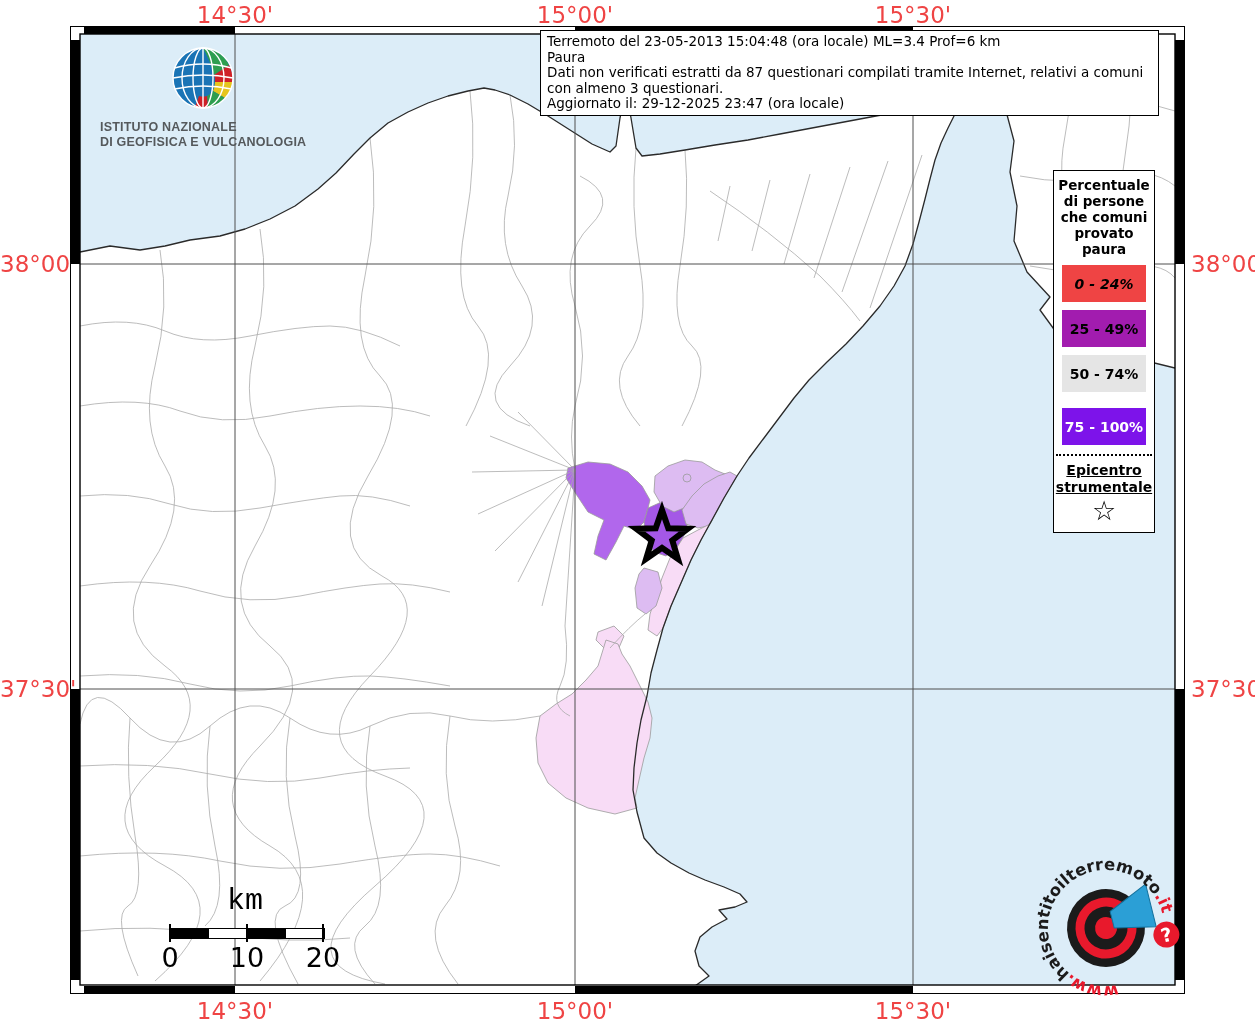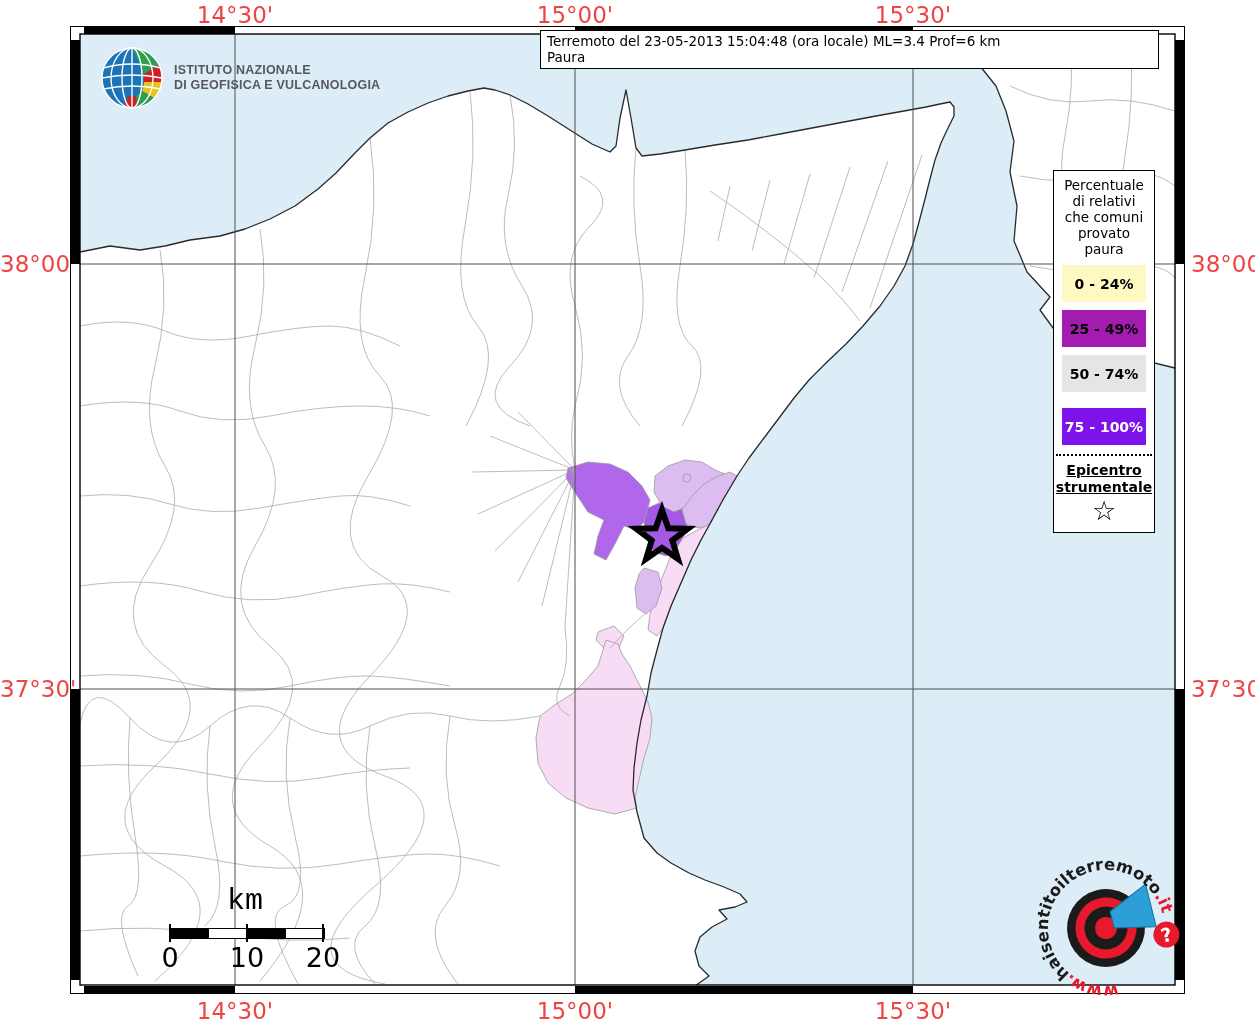--- a/index.html
+++ b/index.html
@@ -8,27 +8,27 @@
   .axlab{position:absolute;font-size:23px;color:#ef4444;white-space:nowrap;}
   .axtop{top:2px;transform:translateX(-50%);}
   .axbot{top:998px;transform:translateX(-50%);}
   .axleft{left:0;width:64px;text-align:right;transform:translateY(-50%);}
   .axright{left:1191px;transform:translateY(-50%);}
   #mapsvg{position:absolute;left:70px;top:26px;}
   
   .titlebox{position:absolute;left:540px;top:30px;width:605px;border:1px solid #000;
             background:#fff;padding:3px 6px;font-size:13.5px;line-height:15.6px;}
   
-  .ingv{position:absolute;left:100px;top:46px;display:flex;align-items:center;gap:10px;}
+  .ingv{position:absolute;left:100px;top:46px;display:flex;align-items:center;gap:10px;flex-direction:column;}
   .ingv-text{font-family:"Liberation Sans",sans-serif;font-weight:bold;font-size:12.5px;
              line-height:15px;color:#55595c;letter-spacing:.2px;}
   
   .legend{position:absolute;left:1053px;top:170px;width:100px;background:#fff;
           border:1.5px solid #000;padding:6px 0 6px 0;text-align:center;}
-  .legend-title{font-weight:normal;font-size:13.5px;line-height:16px;}
+  .legend-title{font-weight:bold;font-size:13.5px;line-height:16px;}
   .swatch{width:84px;height:37px;margin:8px auto 0 auto;display:flex;align-items:center;
           justify-content:center;font-weight:bold;font-size:14px;}
   .legdiv{border:none;border-top:2px dotted #000;margin:9px 2px 6px 2px;}
   .epi{font-weight:bold;font-size:14px;line-height:17px;text-decoration:underline;}
   .legstar{font-size:27px;line-height:30px;}
   
   .scalebar{position:absolute;left:160px;top:884px;width:180px;height:100px;}
   .km{position:absolute;left:40px;top:0;width:90px;text-align:center;font-size:30px;font-family:Liberation Mono, monospace;}
   .bar{position:absolute;left:10px;top:44px;width:153px;height:9px;border:1px solid #000;
        display:flex;}
@@ -204,29 +204,31 @@
   </svg>
   <div class="ingv-text">
     <div>ISTITUTO NAZIONALE</div>
     <div>DI GEOFISICA E VULCANOLOGIA</div>
   </div>
 </div>
 
 <div class="titlebox">
   <div>Terremoto del 23-05-2013 15:04:48 (ora locale) ML=3.4 Prof=6 km</div>
   <div>Paura</div>
+  <div>Dati non verificati estratti da 87 questionari compilati tramite Internet, relativi a comuni con almeno 3 questionari.</div>
+  <div>Aggiornato il: 29-12-2025 23:47 (ora locale)</div>
 </div>
 
 <div class="legend">
   <div class="legend-title">Percentuale</div>
-  <div class="legend-title">di relativi</div>
+  <div class="legend-title">di persone</div>
   <div class="legend-title">che comuni</div>
   <div class="legend-title">provato</div>
   <div class="legend-title">paura</div>
-  <div class="swatch" style="background: #fef9c3; color: rgb(0, 0, 0);">0 - 24%</div>
+  <div class="swatch" style="background: #ef4444; color: rgb(0, 0, 0); font-style: italic;">0 - 24%</div>
   <div class="swatch" style="background: #a21caf; color: rgb(0, 0, 0);">25 - 49%</div>
   <div class="swatch" style="background: #e5e5e5; color: rgb(0, 0, 0);">50 - 74%</div>
   <div class="swatch" style="background: rgb(125, 19, 234); color: rgb(255, 255, 255); margin-top: 16px;">75 - 100%</div>
   <hr class="legdiv">
   <div class="epi">Epicentro</div>
   <div class="epi">strumentale</div>
   <div class="legstar">☆</div>
 </div>
 
 <div class="scalebar">

